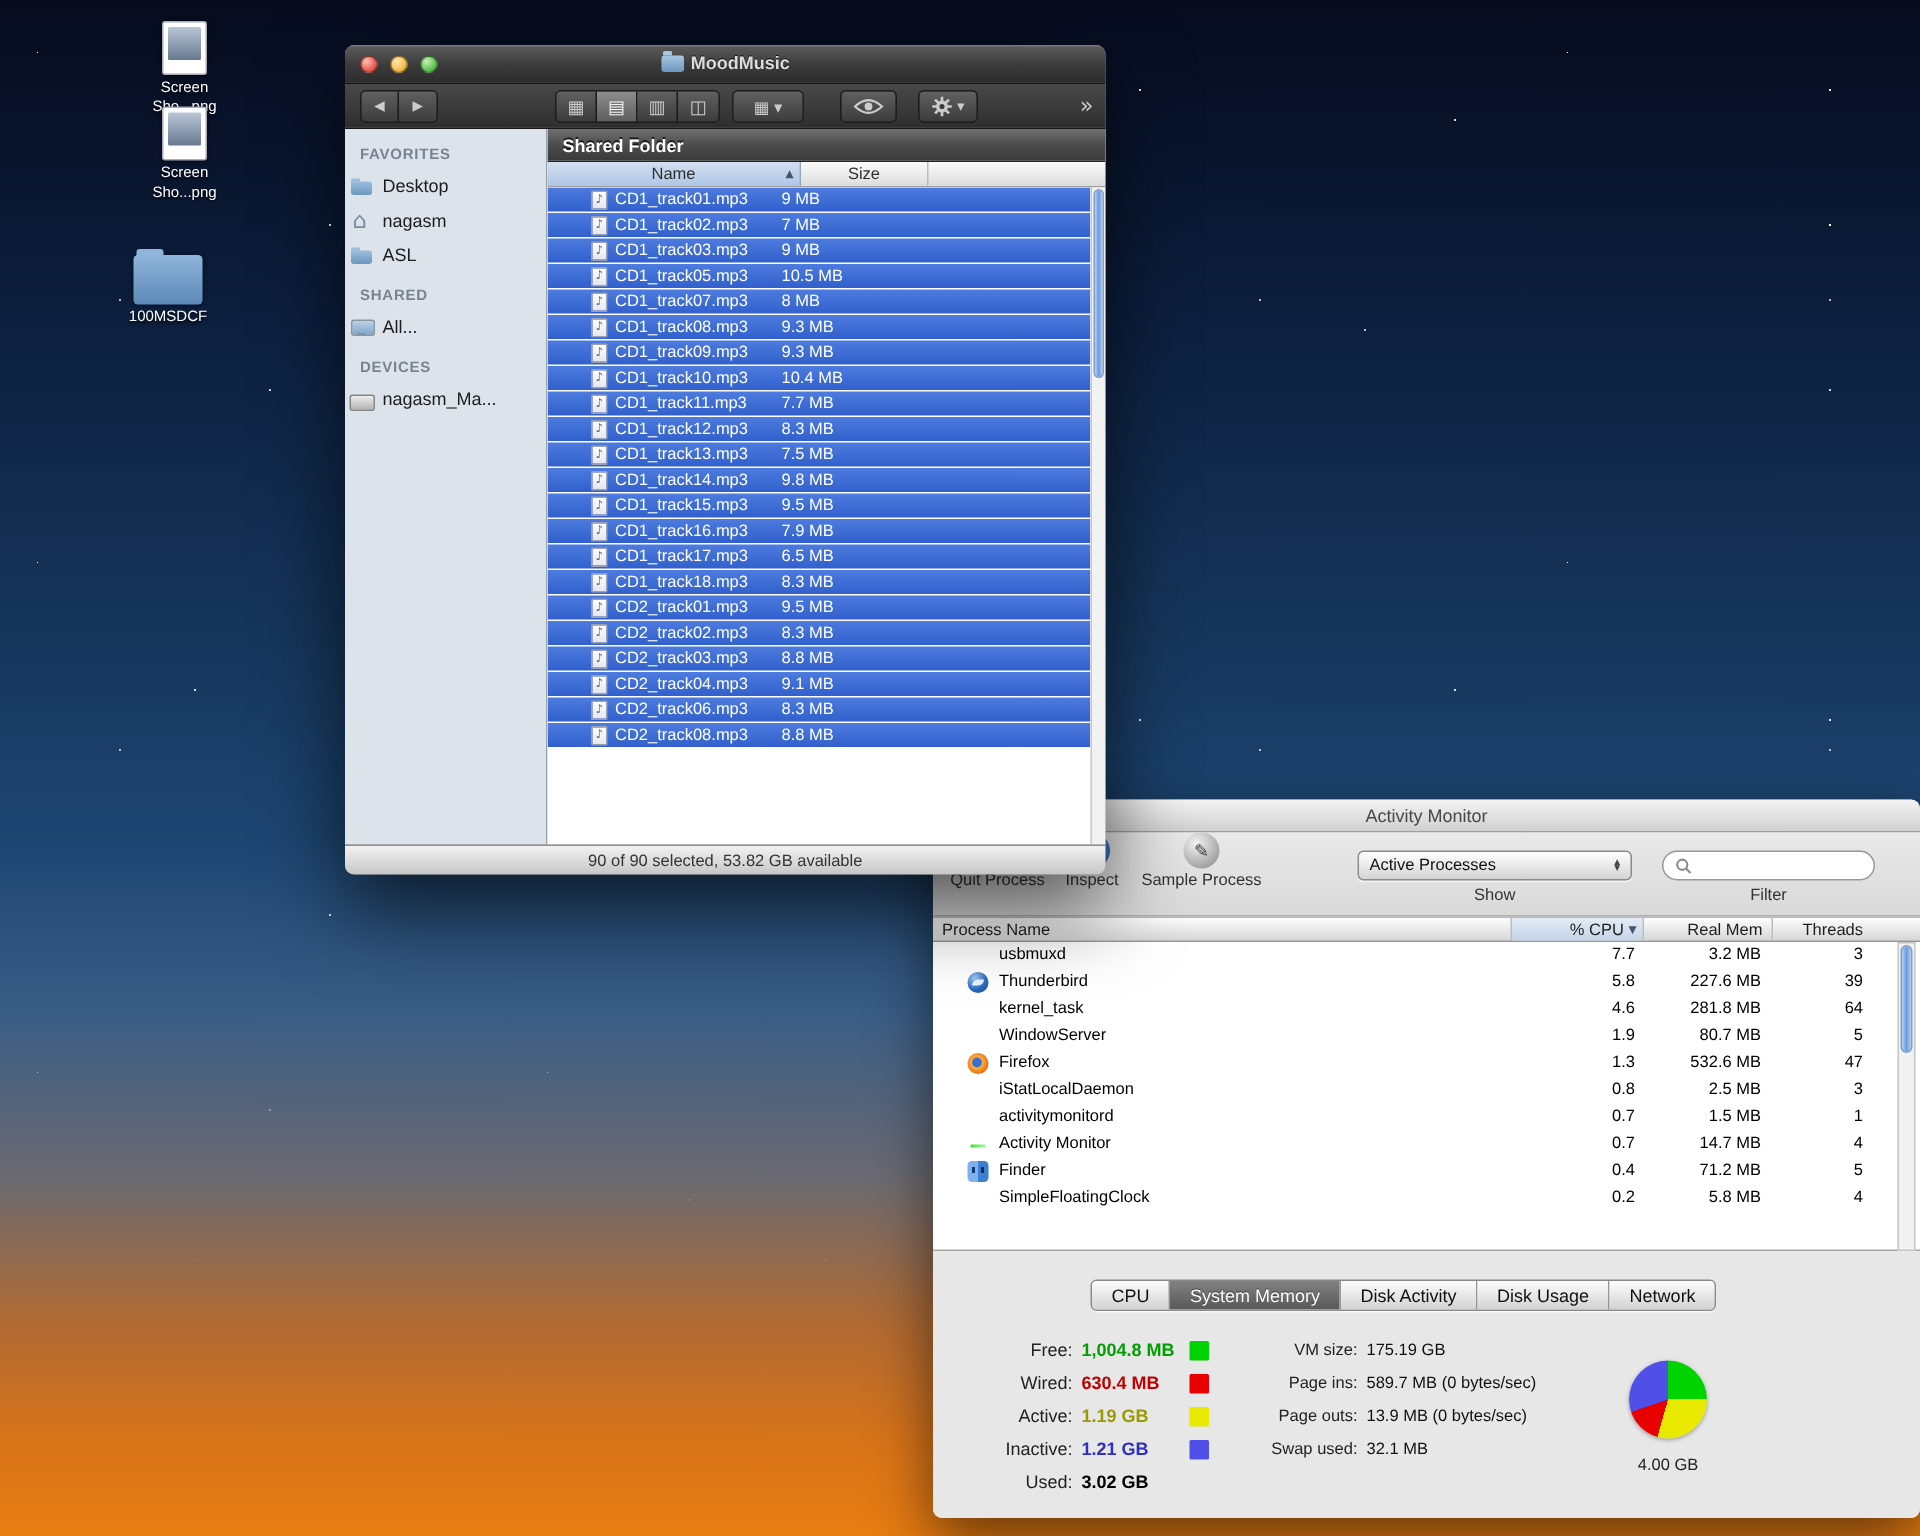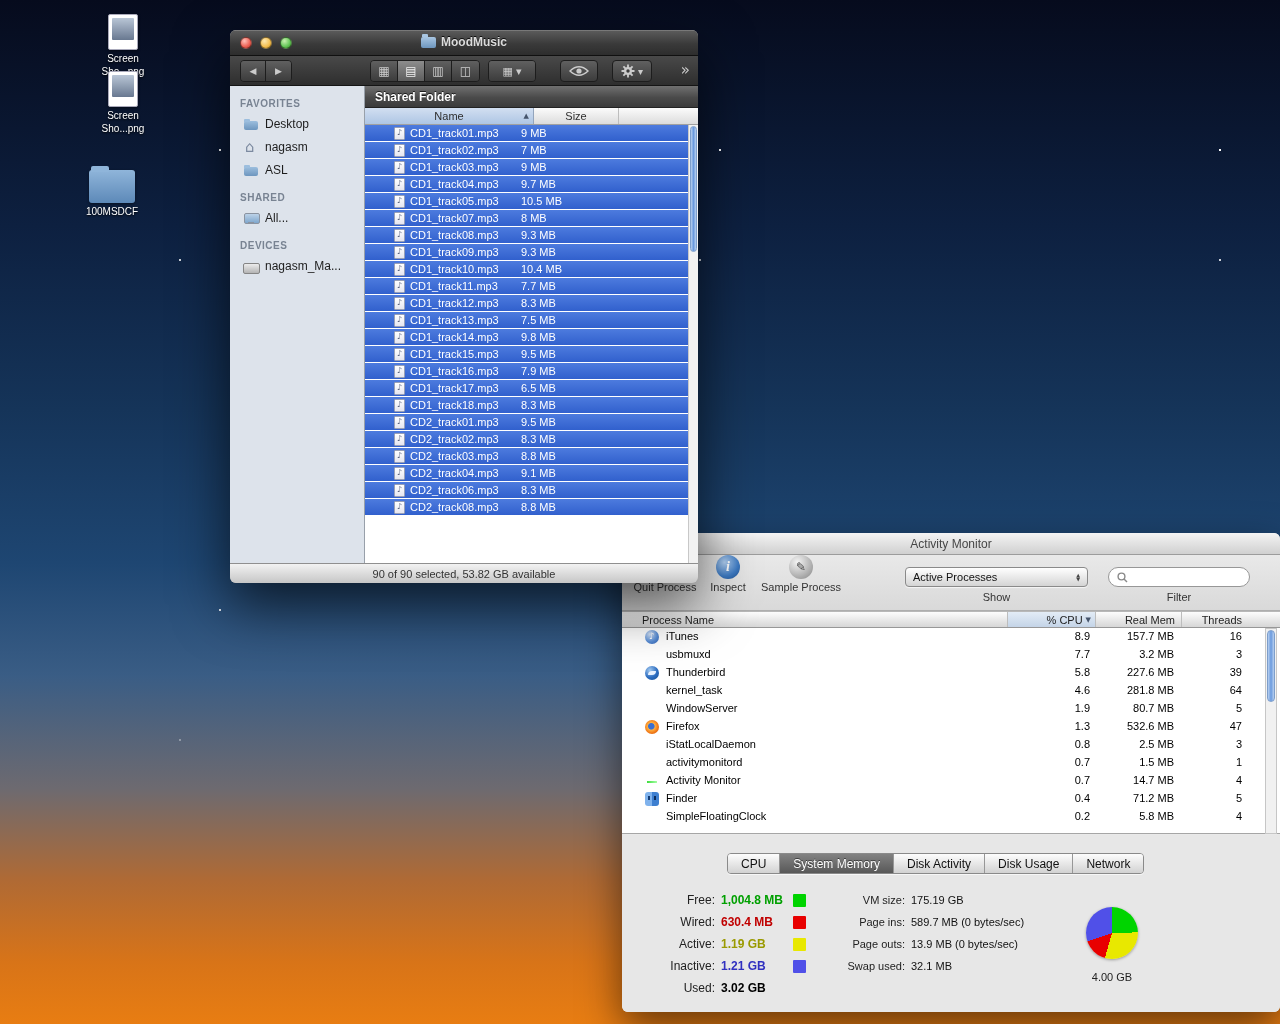--- a/index.html
+++ b/index.html
@@ -26,21 +26,21 @@
   .dlabel{font-size:10px;color:#fff;text-shadow:0 1px 2px #000;text-align:center;line-height:1.25}
   .page-icon{width:30px;height:36px;background:#fff;border:1px solid #aab;border-radius:2px;position:relative;box-shadow:0 1px 3px rgba(0,0,0,.45)}
   .page-icon::before{content:'';position:absolute;left:3px;right:3px;top:3px;bottom:9px;background:linear-gradient(#b9c6d6,#687890);border-radius:1px}
   .dfolder{width:46px;height:33px;background:linear-gradient(#8fb5da,#5d89b8);border-radius:3px;position:relative;box-shadow:0 1px 3px rgba(0,0,0,.45)}
   .dfolder::before{content:'';position:absolute;top:-4px;left:2px;width:18px;height:6px;background:#8fb5da;border-radius:2px 2px 0 0}
 
   
   .win{position:absolute;border-radius:6px;overflow:hidden}
 
   
-  .win-finder{left:230px;top:30px;width:468px;height:553px;z-index:3;box-shadow:0 22px 55px rgba(0,0,0,.65);background:#a3a3a3}
+  .win-finder{left:230px;top:30px;width:507px;height:553px;z-index:3;box-shadow:0 22px 55px rgba(0,0,0,.65);background:#a3a3a3}
   .f-titlebar{height:26px;background:linear-gradient(#5d5d5d,#3a3a3a 55%,#2d2d2d);border-bottom:1px solid #101010;position:relative;box-shadow:inset 0 1px 0 rgba(255,255,255,.18)}
   .lights{position:absolute;left:10px;top:7px;display:flex;gap:8px}
   .light{width:12px;height:12px;border-radius:50%}
   .light.red{background:radial-gradient(circle at 35% 30%,#ffc0b8,#ec5f52 60%,#a8362c);border:1px solid rgba(0,0,0,.4)}
   .light.yellow{background:radial-gradient(circle at 35% 30%,#ffe9b0,#f5bf4f 60%,#b58420);border:1px solid rgba(0,0,0,.4)}
   .light.green{background:radial-gradient(circle at 35% 30%,#c8f0b0,#61c555 60%,#3a7e28);border:1px solid rgba(0,0,0,.4)}
   .f-title{position:absolute;left:0;right:0;top:5px;text-align:center;color:#dcdcdc;font-size:12px;font-weight:bold;text-shadow:0 -1px 0 rgba(0,0,0,.8)}
   .f-title-inner{display:inline-flex;align-items:center;gap:5px}
   .mini-folder{width:15px;height:11px;background:linear-gradient(#a9c6e2,#6d96be);border-radius:2px;position:relative}
   .mini-folder::before{content:'';position:absolute;top:-3px;left:1px;width:6px;height:3px;background:#a9c6e2;border-radius:1px 1px 0 0}
@@ -59,21 +59,21 @@
   .arrange .tb-btn{width:46px;height:20px;font-size:11px;gap:3px}
   .one-btn{position:absolute;top:4px;border-radius:4px;height:22px}
   .quicklook{left:330px;width:38px}
   .action{left:382px;width:40px;gap:3px;font-size:10px}
   .overflow{position:absolute;right:8px;top:5px;color:#ccc;font-size:15px}
 
   .f-body{position:absolute;top:56px;bottom:20px;left:0;right:0;display:flex}
   .f-sidebar{width:135px;background:#dde3eb;border-right:1px solid #98a0aa;padding-top:10px;font-size:12px;color:#1d1d1d;flex:0 0 auto}
   .side-title{font-size:10px;font-weight:bold;color:#78839200;color:#788392;letter-spacing:.5px;padding:2px 0 3px 10px}
   .side-sec{margin-bottom:9px}
-  .side-item{display:flex;align-items:center;gap:6px;height:23px;padding-left:13px}
+  .side-item{display:flex;align-items:center;gap:6px;height:23px;padding-left:3px}
   .side-icon{width:16px;height:16px;position:relative;flex:0 0 auto}
   .side-icon[data-icon="folder"]::before{content:'';position:absolute;top:5px;left:1px;width:14px;height:9px;background:linear-gradient(#9cbede,#6d96be);border-radius:2px}
   .side-icon[data-icon="folder"]::after{content:'';position:absolute;top:3px;left:1px;width:6px;height:3px;background:#9cbede;border-radius:1px 1px 0 0}
   .side-icon[data-icon="home"]::before{content:'⌂';font-family:"DejaVu Sans",sans-serif;position:absolute;left:2px;top:-1px;font-size:15px;color:#7c8aa0}
   .side-icon[data-icon="display"]::before{content:'';position:absolute;top:3px;left:1px;width:14px;height:9px;border:1.5px solid #8a93a0;border-radius:2px;background:linear-gradient(#bcd2e8,#7ea6cc)}
   .side-icon[data-icon="display"]::after{content:'';position:absolute;top:12px;left:5px;width:6px;height:2px;background:#8a93a0}
   .side-icon[data-icon="disk"]::before{content:'';position:absolute;top:5px;left:0;width:15px;height:9px;background:linear-gradient(#ececec,#b4b4b4);border:1px solid #858585;border-radius:2px}
 
   .f-main{flex:1;position:relative;background:#fff;overflow:hidden}
   .f-header{height:22px;background:linear-gradient(#707070,#4a4a4a 55%,#3b3b3b);color:#fff;font-weight:bold;font-size:12px;display:flex;align-items:center;padding-left:10px;text-shadow:0 -1px 0 rgba(0,0,0,.7);border-bottom:1px solid #222}
@@ -107,21 +107,21 @@
   .icon-sample::before{content:'✎';font-family:"DejaVu Sans",sans-serif;color:#424242;font-size:12px}
   .show-group{position:absolute;left:283px;top:12px;width:183px}
   .dropdown{height:20px;background:linear-gradient(#ffffff,#d4d4d4);border:1px solid #8a8a8a;border-radius:4px;display:flex;align-items:center;padding:0 7px;font-size:11px;color:#111;box-shadow:0 1px 1px rgba(255,255,255,.7)}
   .dd-arrows{margin-left:auto;display:flex;flex-direction:column;font-size:5px;line-height:4px;color:#444}
   .filter-group{position:absolute;left:486px;top:12px;width:142px}
   .searchfield{height:20px;border-radius:10px;background:#fff;border:1px solid #979797;display:flex;align-items:center;gap:5px;padding:0 8px;font-size:11px;color:#888}
   .tool-label{text-align:center;font-size:11px;color:#333;margin-top:4px}
 
   .am-thead{position:absolute;top:78px;left:0;right:0;height:17px;display:flex;background:linear-gradient(#fdfdfd,#d6d6d6);border-top:1px solid #b8b8b8;border-bottom:1px solid #979797;font-size:11px;color:#1e1e1e}
   .th{display:flex;align-items:center;border-right:1px solid #bdbdbd}
-  .th-name{width:386px;padding-left:20px}
+  .th-name{width:386px;padding-left:6px}
   .th-cpu{width:88px;justify-content:flex-end;padding-right:4px;background:linear-gradient(#e3ecf6,#c4d4e7);gap:3px}
   .th-mem{width:86px;justify-content:flex-end;padding-right:6px}
   .th-threads{width:64px;justify-content:flex-end;padding-right:4px;border-right:none}
   .th .sort{font-size:7px;color:#45546b}
   .am-tbody{position:absolute;top:95px;left:0;right:0;height:206px;background:#fff;overflow:hidden;border-bottom:1px solid #a6a6a6}
   .prow{height:18px;position:relative;font-size:11px;color:#000}
   .picon{position:absolute;left:23px;top:2px;width:14px;height:14px;border-radius:3px}
   .picon[data-icon="itunes"]{border-radius:50%;background:radial-gradient(circle at 35% 30%,#d4e2f6,#5b8fd6 55%,#2b5cb0)}
   .picon[data-icon="itunes"]::before{content:'♪';font-family:"DejaVu Sans",sans-serif;color:#fff;font-size:9px;position:absolute;left:4px;top:1px}
   .picon[data-icon="thunderbird"]{border-radius:50%;background:radial-gradient(circle at 35% 30%,#a2c9f0,#2b6cc0 55%,#164e92)}
@@ -224,27 +224,20 @@
     <div class="th th-cpu">
       <span>% CPU</span>
       <span class="sort glyph">▼</span>
     </div>
     <div class="th th-mem">Real Mem</div>
     <div class="th th-threads">Threads</div>
   </div>
 
   <div class="am-tbody">
 
-      <div class="prow">
-        <span class="picon" data-icon="itunes"></span>
-        <span class="pname">iTunes</span>
-        <span class="pcpu">8.9</span>
-        <span class="pmem">157.7 MB</span>
-        <span class="pthreads">16</span>
-      </div>
 
       <div class="prow">
 
         <span class="pname">usbmuxd</span>
         <span class="pcpu">7.7</span>
         <span class="pmem">3.2 MB</span>
         <span class="pthreads">3</span>
       </div>
 
       <div class="prow">
@@ -518,25 +511,20 @@
             <span class="fname">CD1_track02.mp3</span>
             <span class="fsize">7 MB</span>
           </div>
 
           <div class="frow">
             <span class="file-icon"></span>
             <span class="fname">CD1_track03.mp3</span>
             <span class="fsize">9 MB</span>
           </div>
 
-          <div class="frow">
-            <span class="file-icon"></span>
-            <span class="fname">CD1_track04.mp3</span>
-            <span class="fsize">9.7 MB</span>
-          </div>
 
           <div class="frow">
             <span class="file-icon"></span>
             <span class="fname">CD1_track05.mp3</span>
             <span class="fsize">10.5 MB</span>
           </div>
 
 
           <div class="frow">
             <span class="file-icon"></span>

